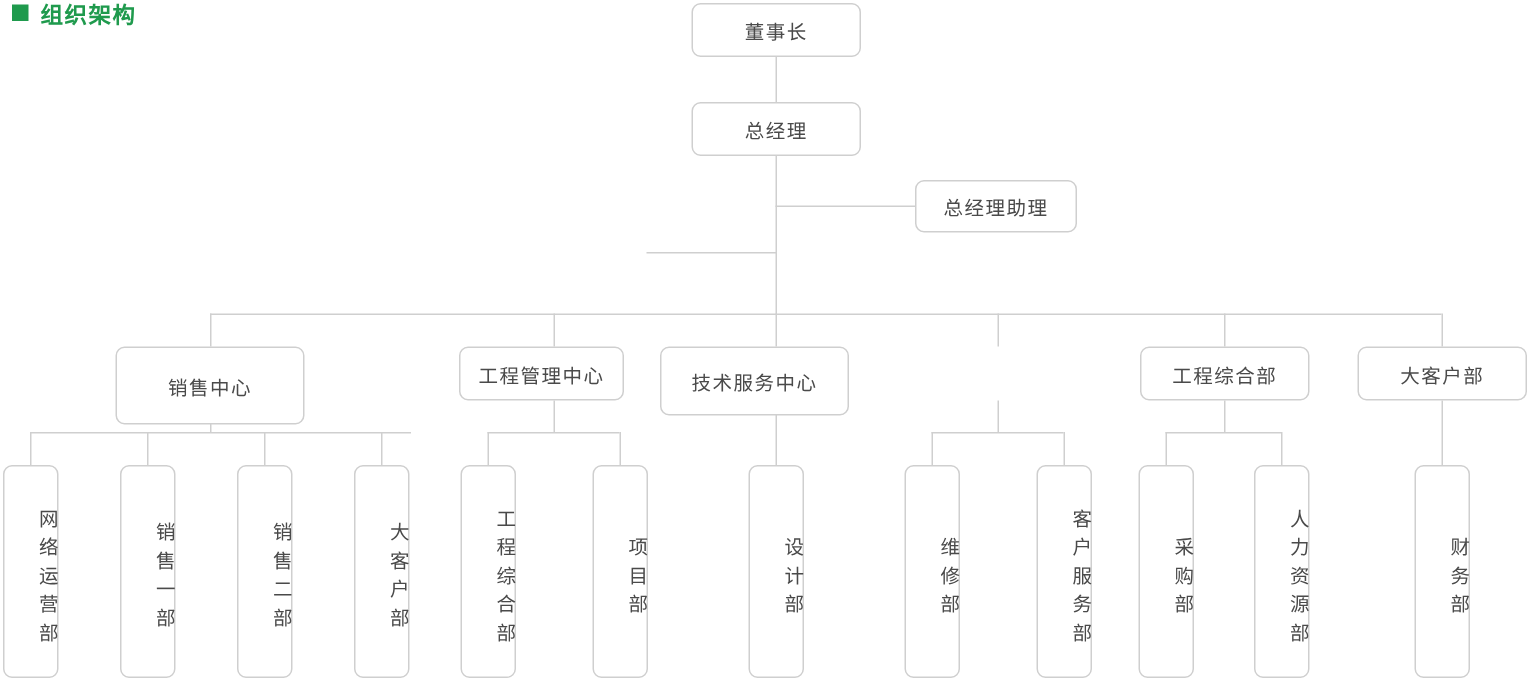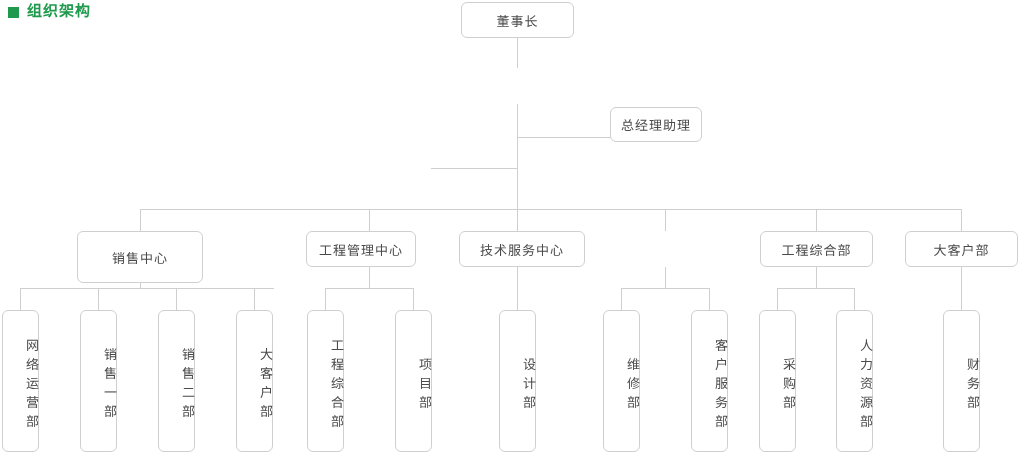--- a/index.html
+++ b/index.html
@@ -19,21 +19,21 @@
     background: #ffffff;
     overflow: hidden;
   }
 
   
   .page-header {
     position: absolute;
     left: 8px;
     top: 3px;
     display: flex;
-    align-items: flex-end;
+    align-items: flex-start;
     gap: 8px;
   }
   .header-bullet {
     width: 11px;
     height: 11px;
     background: #1f9a4d;
     display: block;
   }
   .header-title {
     font-size: 15px;
@@ -130,27 +130,28 @@
 
   <div class="line v" style="left:816px; top:267px; height:21px;"></div>
   <div class="line h" style="left:777px; top:288px; width:77px;"></div>
   <div class="line v" style="left:777px; top:288px; height:22px;"></div>
   <div class="line v" style="left:854px; top:288px; height:22px;"></div>
 
   <div class="line v" style="left:961px; top:267px; height:43px;"></div>
 
   <div class="node horizontal" style="left:461px; top:2px; width:113px; height:36px;">董事长</div>
 
+  <div class="node horizontal" style="left:461px; top:68px; width:113px; height:36px;">总经理</div>
 
-  <div class="node horizontal" style="left:610px; top:107px; width:92px; height:35px;">总经理助理</div>
+  <div class="node horizontal" style="left:610px; top:120px; width:108px; height:35px;">总经理助理</div>
 
 
   <div class="node horizontal" style="left:77px; top:231px; width:126px; height:52px;">销售中心</div>
   <div class="node horizontal" style="left:306px; top:231px; width:110px; height:36px;">工程管理中心</div>
-  <div class="node horizontal" style="left:459px; top:231px; width:126px; height:36px;">技术服务中心</div>
+  <div class="node horizontal" style="left:440px; top:231px; width:126px; height:46px;">技术服务中心</div>
   <div class="node horizontal" style="left:760px; top:231px; width:113px; height:36px;">工程综合部</div>
   <div class="node horizontal" style="left:905px; top:231px; width:113px; height:36px;">大客户部</div>
 
   <div class="node vertical" style="left:2px; top:310px; width:37px; height:142px;">网络运营部</div>
   <div class="node vertical" style="left:80px; top:310px; width:37px; height:142px;">销售一部</div>
   <div class="node vertical" style="left:158px; top:310px; width:37px; height:142px;">销售二部</div>
   <div class="node vertical" style="left:236px; top:310px; width:37px; height:142px;">大客户部</div>
 
   <div class="node vertical" style="left:307px; top:310px; width:37px; height:142px;">工程综合部</div>
   <div class="node vertical" style="left:395px; top:310px; width:37px; height:142px;">项目部</div>

